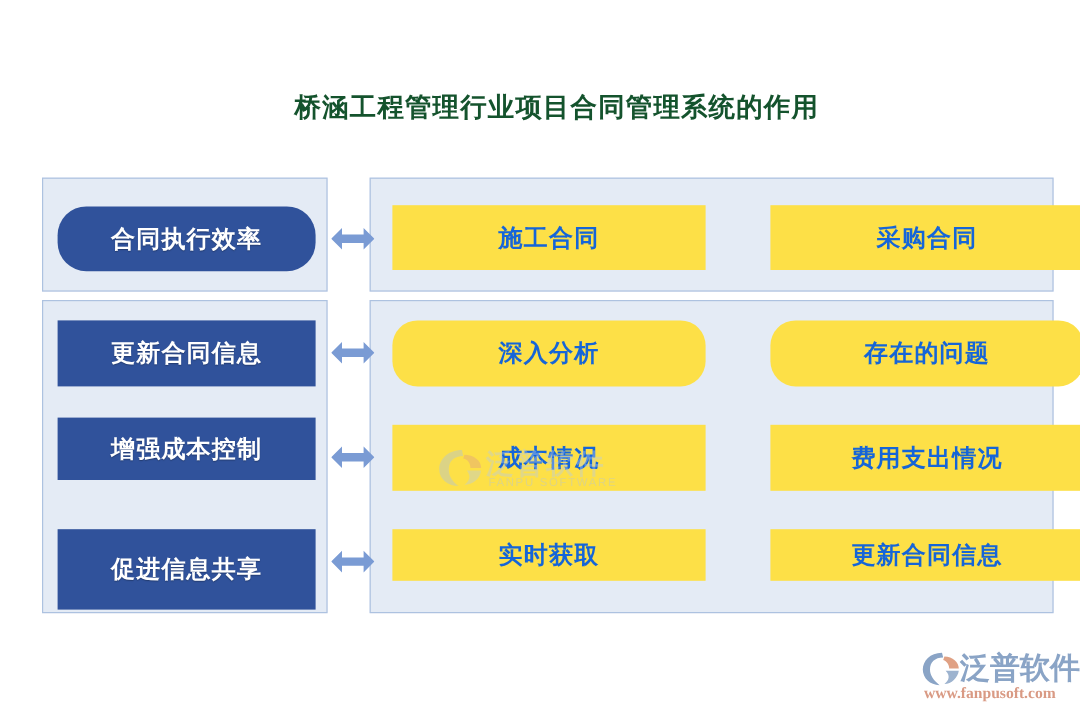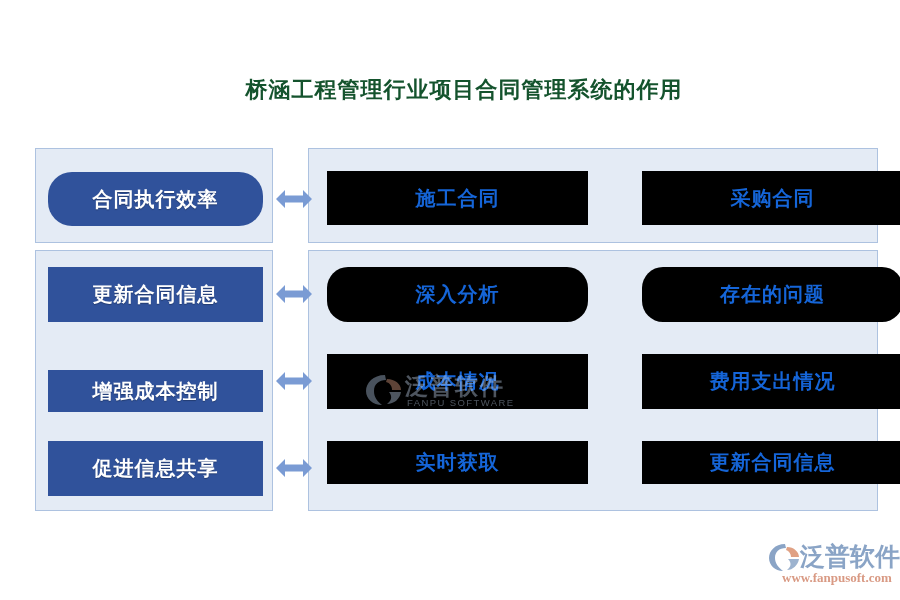--- a/index.html
+++ b/index.html
@@ -53,40 +53,40 @@
     display: flex;
     align-items: center;
     justify-content: center;
     letter-spacing: 1px;
     text-shadow: 0 1px 1px rgba(0,0,0,0.28);
     box-sizing: border-box;
     white-space: nowrap;
   }
   #blue-0 { left: 48px; top: 172px; width: 215px; height: 54px; border-radius: 24px; }
   #blue-1 { left: 48px; top: 267px; width: 215px; height: 55px; }
-  #blue-2 { left: 48px; top: 370px; width: 215px; height: 42px; }
-  #blue-3 { left: 48px; top: 441px; width: 215px; height: 55px; }
+  #blue-2 { left: 48px; top: 348px; width: 215px; height: 52px; }
+  #blue-3 { left: 48px; top: 441px; width: 215px; height: 67px; }
 
   
   .arrow {
     position: absolute;
     width: 36px;
     height: 26px;
     left: 276px;
   }
   #arrow-0 { top: 186px; }
   #arrow-1 { top: 281px; }
   #arrow-2 { top: 368px; }
   #arrow-3 { top: 455px; }
   .arrow svg { display: block; width: 36px; height: 26px; }
 
   
   .white-card {
     position: absolute;
-    background: #000000;
+    background: #fde047;
     color: #1565d8;
     font-size: 20px;
     font-weight: 700;
     display: flex;
     align-items: center;
     justify-content: center;
     letter-spacing: 1px;
     box-sizing: border-box;
     white-space: nowrap;
     z-index: 3;
@@ -167,21 +167,20 @@
   .brand-logo .bl-url {
     position: absolute;
     left: 2px;
     top: 29px;
     font-size: 13px;
     font-weight: 700;
     color: #d99a84;
     letter-spacing: 0px;
     white-space: nowrap;
     font-family: "Liberation Serif", serif;
-    margin-left: 12px;
   }
 </style>
 </head>
 <body>
 
 <div class="page-title">桥涵工程管理行业项目合同管理系统的作用</div>
 
 <div class="panel" id="panel-top-left"></div>
 <div class="panel" id="panel-top-right"></div>
 <div class="panel" id="panel-bot-left"></div>

